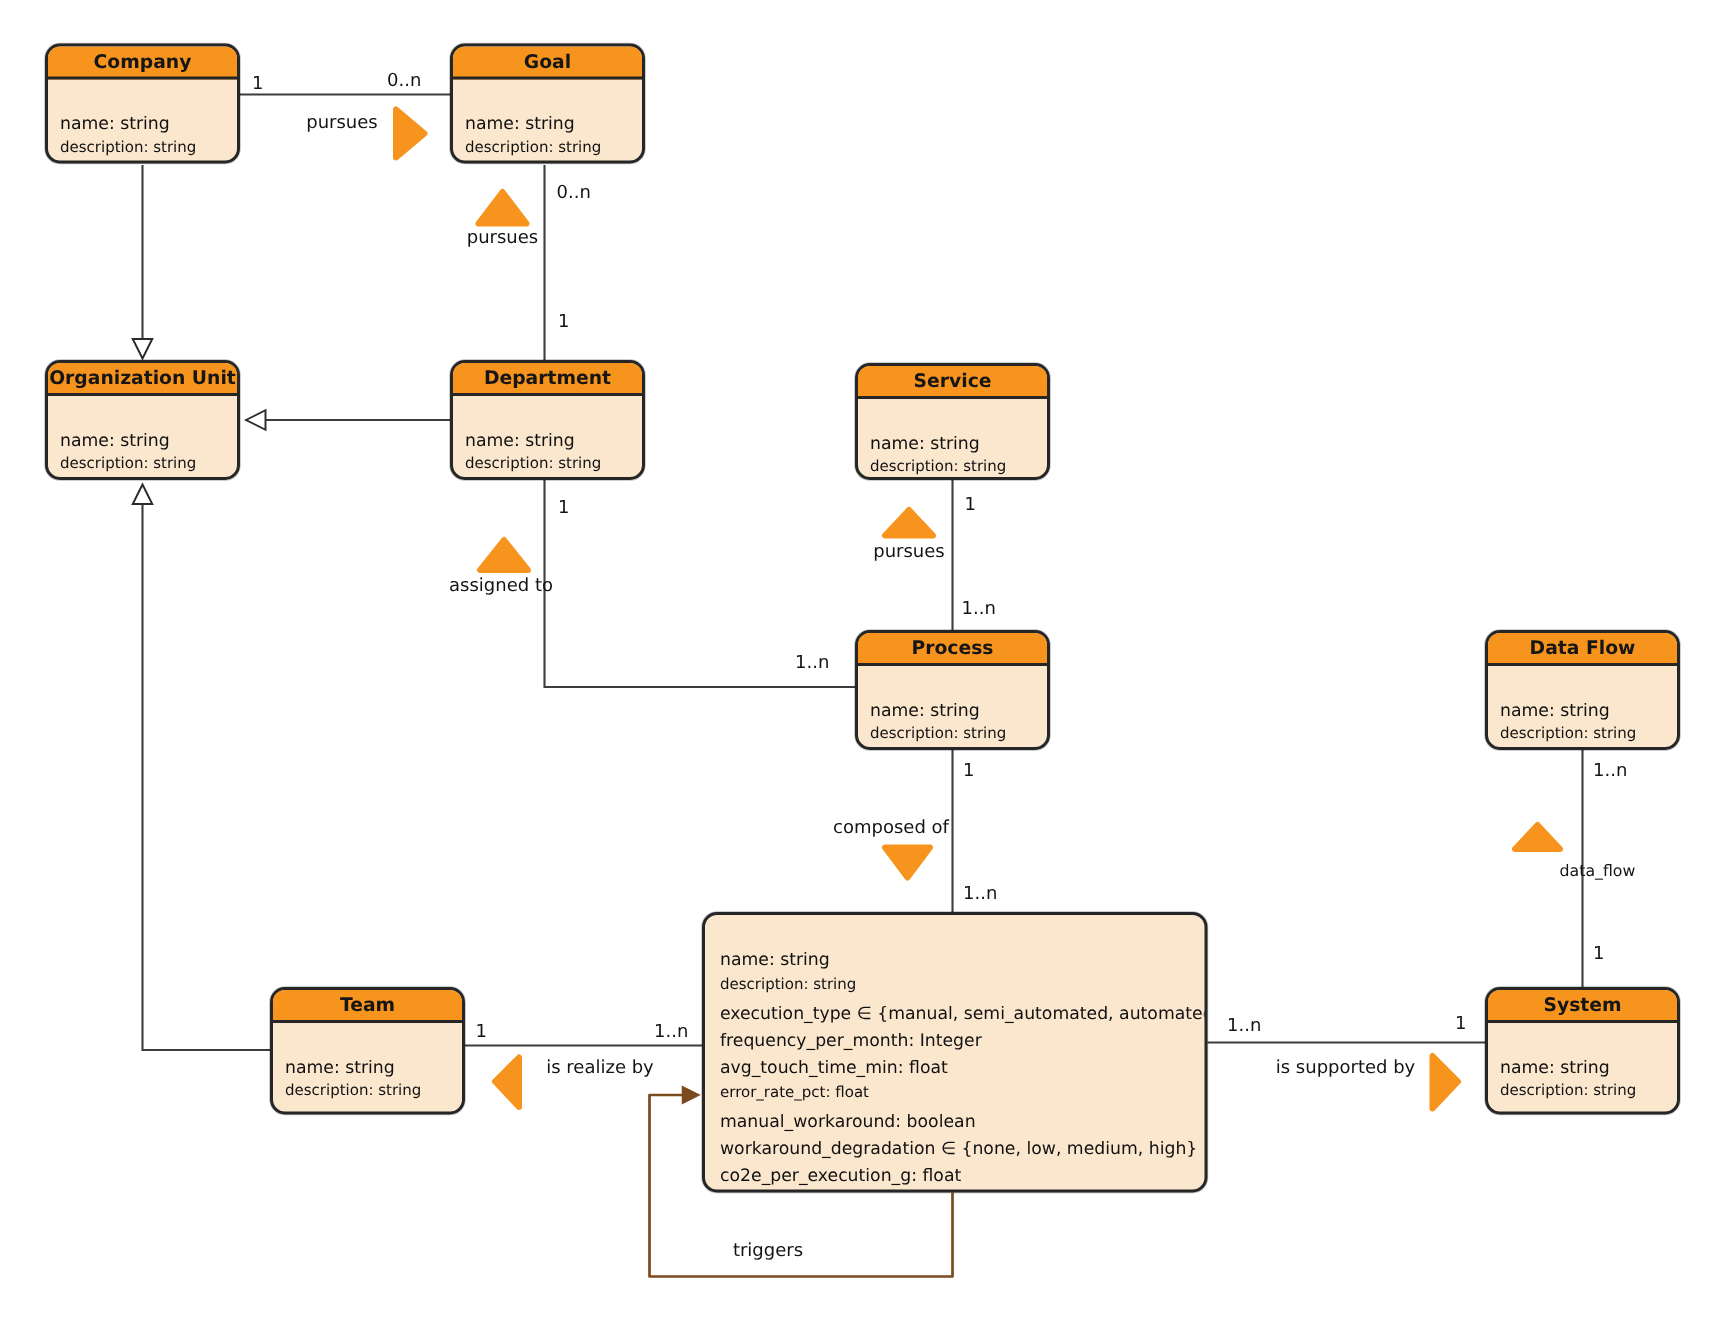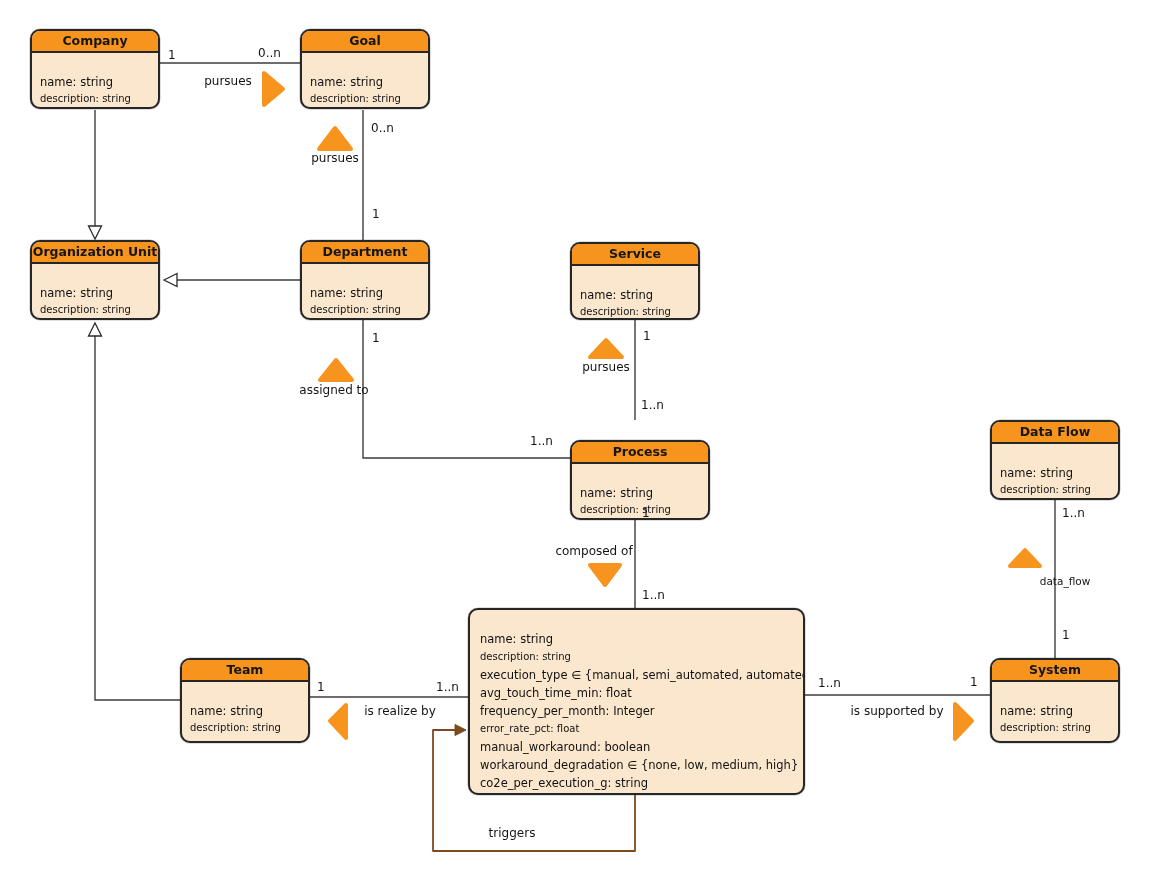--- a/index.html
+++ b/index.html
@@ -127,47 +127,47 @@
   </div>
 
   <div class="entity" style="left:570px;top:242px;width:130px;height:78px">
     <div class="e-header">Service</div>
     <div class="e-body">
       <div class="attr">name: string</div>
       <div class="attr sm">description: string</div>
     </div>
   </div>
 
-  <div class="entity" style="left:570px;top:440px;width:140px;height:80px">
+  <div class="entity" style="left:570px;top:420px;width:130px;height:80px">
     <div class="e-header">Process</div>
     <div class="e-body">
       <div class="attr">name: string</div>
       <div class="attr sm">description: string</div>
     </div>
   </div>
 
   <div class="entity" style="left:990px;top:420px;width:130px;height:80px">
     <div class="e-header">Data Flow</div>
     <div class="e-body">
       <div class="attr">name: string</div>
       <div class="attr sm">description: string</div>
     </div>
   </div>
 
   <div class="entity big" style="left:468px;top:608px;width:337px;height:187px">
     <div class="e-body" style="padding:4px 10px 2px 10px">
       <div class="attr">name: string</div>
       <div class="attr sm">description: string</div>
       <div class="attr">execution_type ∈ {manual, semi_automated, automated}</div>
+      <div class="attr">frequency_per_month: Integer</div>
       <div class="attr">avg_touch_time_min: float</div>
-      <div class="attr">frequency_per_month: Integer</div>
       <div class="attr sm">error_rate_pct: float</div>
       <div class="attr">manual_workaround: boolean</div>
       <div class="attr">workaround_degradation  ∈ {none, low, medium, high}</div>
-      <div class="attr">co2e_per_execution_g: string</div>
+      <div class="attr">co2e_per_execution_g: float</div>
     </div>
   </div>
 
   <div class="entity" style="left:180px;top:658px;width:130px;height:85px">
     <div class="e-header">Team</div>
     <div class="e-body">
       <div class="attr">name: string</div>
       <div class="attr sm">description: string</div>
     </div>
   </div>

